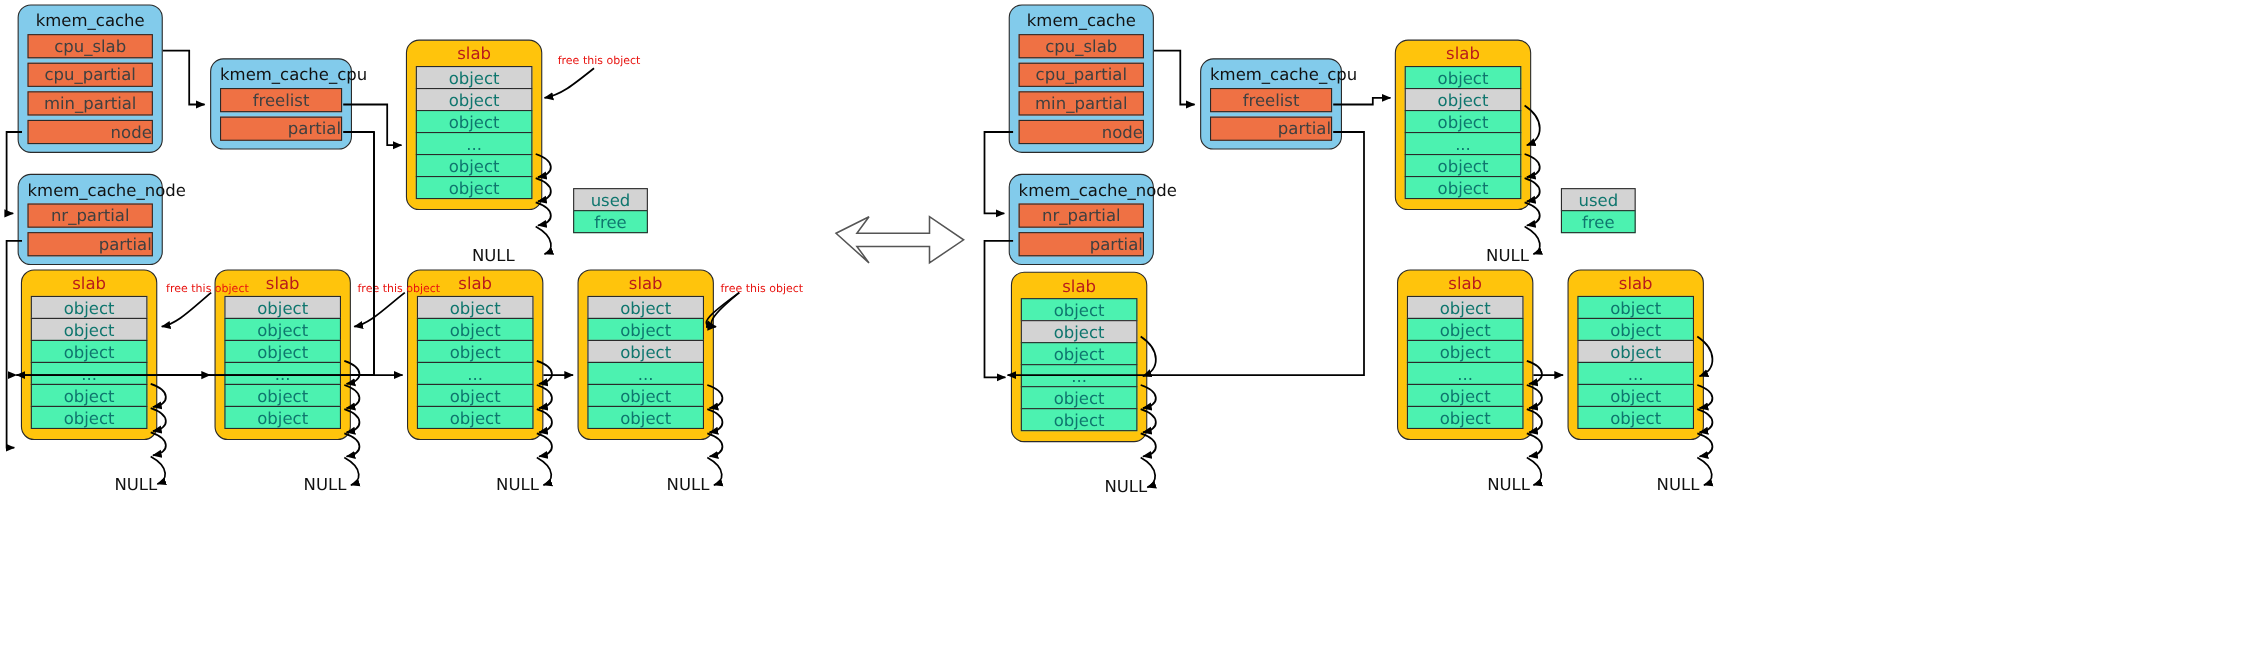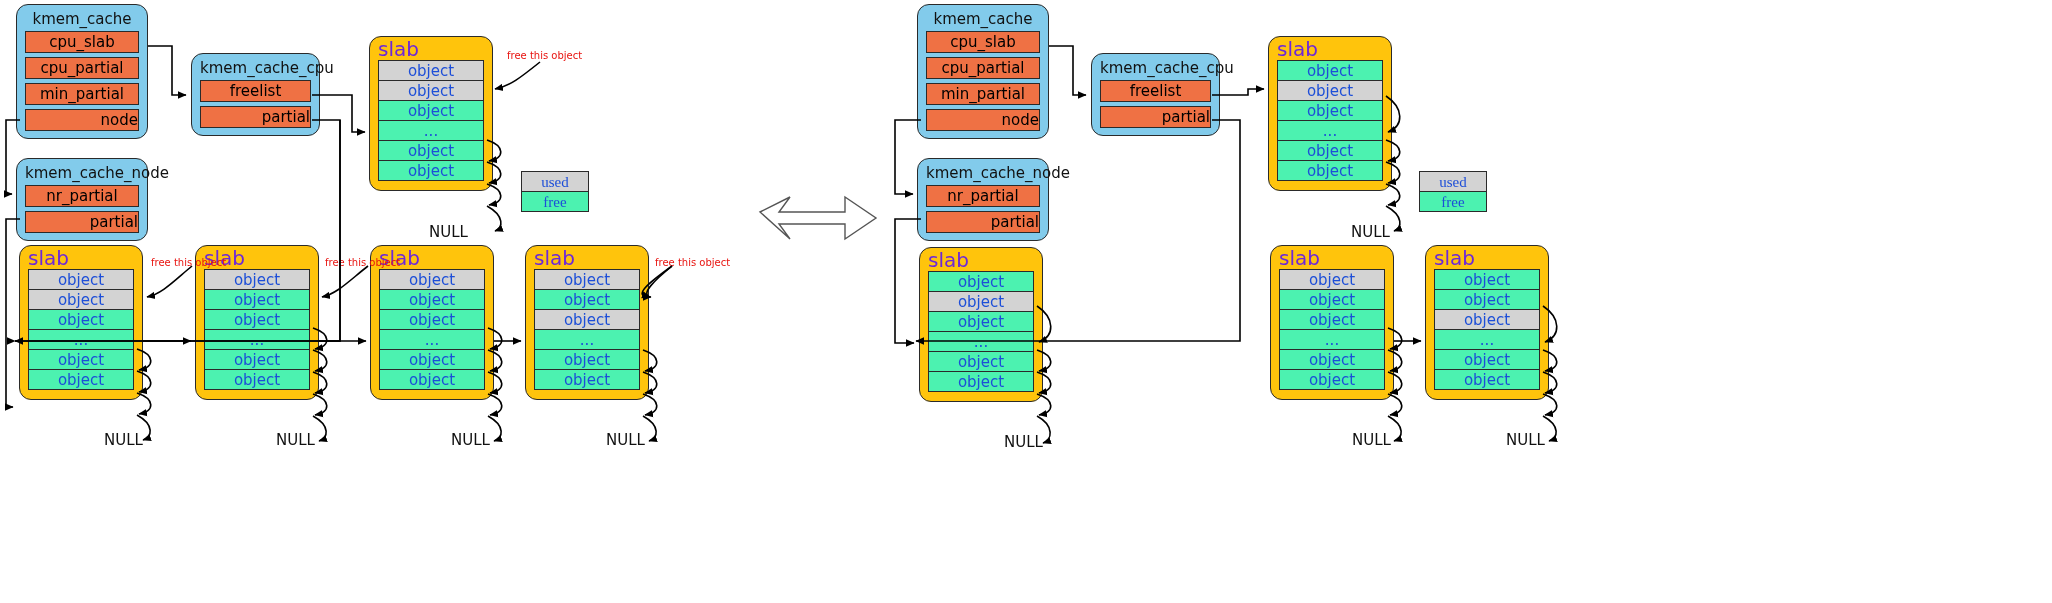--- a/index.html
+++ b/index.html
@@ -27,55 +27,56 @@
     color:#111;
     line-height:20px;
     white-space:nowrap;
     margin-bottom:2px;
   }
   .field {
     background:#ef7144;
     border:1px solid #2a2a2a;
     text-align:center;
     font-size:15px;
-    color:#000000;
+    color:#404040;
     line-height:20px;
     margin-bottom:4px;
     height:22px;
   }
   .field:last-child { margin-bottom:0;text-align:right; }
 
   
   .slab {
     position:absolute;
     background:#ffc40c;
     border:1px solid #2a2a2a;
     border-radius:12px;
     padding:2px 8px 9px 8px;
   }
   .slab-title {
-    font-size:20px;
-    color:#6d28d9;
+    text-align:center;
+    font-size:15px;
+    color:#b91c1c;
     line-height:21px;
     margin-bottom:1px;
   }
   .obj {
     border:1px solid #2a2a2a;
     text-align:center;
     font-size:15px;
-    color:#1d4ed8;
+    color:#0f766e;
     line-height:20px;
     height:21px;
     margin-top:-1px;
   }
   .obj.used { background:#d3d3d3; }
   .obj.free { background:#4cf2b0; }
 
   
-  .legend { position:absolute;font-family:Liberation Serif, serif; }
+  .legend { position:absolute; }
   .legend .obj { width:100%; }
 
   
   .lbl-null {
     position:absolute;
     font-size:15px;
     color:#111;
     line-height:16px;
     white-space:nowrap;
     text-align:right;

